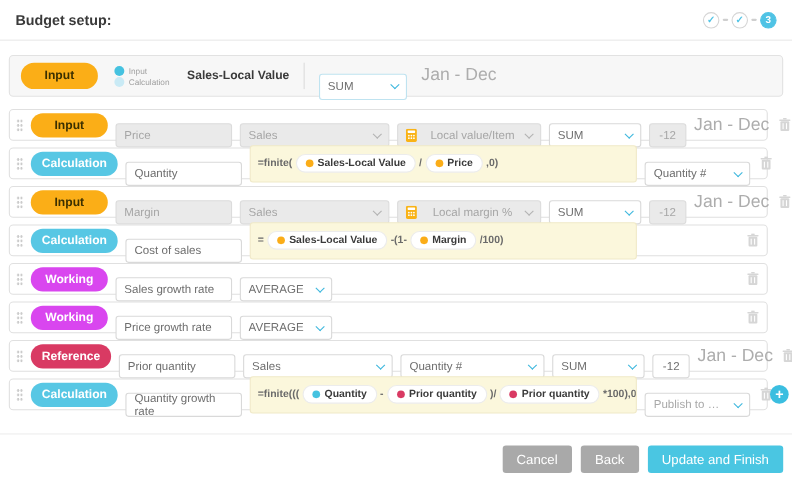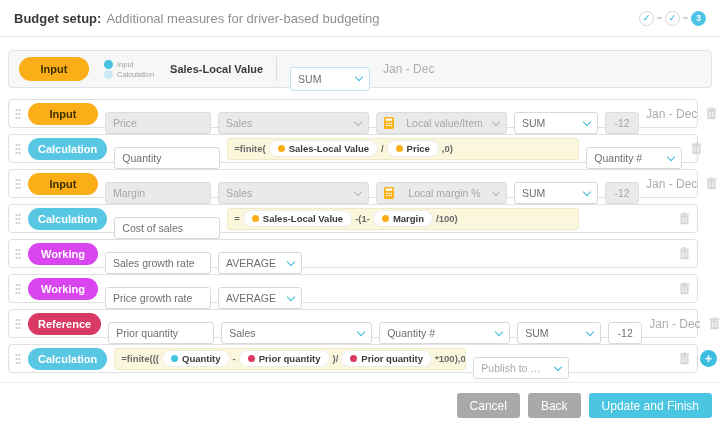--- a/index.html
+++ b/index.html
@@ -78,30 +78,30 @@
   .select .val { overflow: hidden; text-overflow: ellipsis; white-space: nowrap; }
   .select .placeholder { color: #a9a9a9; }
   .chevron {
     width: 6px; height: 6px; flex: none;
     border-right: 1.5px solid #3fb8de; border-bottom: 1.5px solid #3fb8de;
     transform: rotate(45deg); margin-top: -3px;
   }
   .chevron.gray { border-color: #b3b3b3; }
 
   .w-name { width: 106px; }
-  .w-ds { width: 151px; }
+  .w-ds { width: 136px; }
   .w-map { width: 131px; }
   .w-agg { width: 84px; }
   .w-off { width: 34px; justify-content: center; padding: 0 3px; text-align: center; }
   .w-out { width: 96px; }
 
-  .period { font-size: 12px; color: #adadad; white-space: nowrap; }
+  .period { font-size: 16px; color: #adadad; white-space: nowrap; }
 
   .formula {
-    width: 352px; height: 22px; flex: none;
+    width: 352px; height: 34px; flex: none;
     background: #fbf7dc; border: 1px solid #f0e9c8; border-radius: 3px;
     display: flex; align-items: center; padding: 0 6px; gap: 3px;
     font-size: 9.5px; white-space: nowrap; overflow: hidden;
   }
   .token-text { font-weight: bold; color: #6a6a6a; flex: none; }
   .token-ref {
     background: #fff; border: 1px solid #ececec; border-radius: 10px;
     height: 17px; display: inline-flex; align-items: center; gap: 4px;
     padding: 0 8px; font-weight: bold; color: #3a3a3a; flex: none; cursor: pointer;
   }
@@ -116,39 +116,38 @@
 
   .add-btn {
     position: absolute; left: 700px; top: 350px; width: 17px; height: 17px;
     border-radius: 50%; background: #3bbee0; color: #fff; border: none;
     font-size: 13px; font-weight: bold; line-height: 15px; text-align: center;
     cursor: pointer; padding: 0;
   }
 
   
   .footer {
-    position: absolute; left: 0; bottom: 16px; width: 720px; height: 46px;
+    position: absolute; left: 0; bottom: 4px; width: 720px; height: 46px;
     border-top: 1px solid #ededed; background: #fff;
     display: flex; align-items: center; justify-content: flex-end;
     padding: 0 8px; gap: 8px;
   }
   .btn {
     height: 25px; border: none; border-radius: 3px; padding: 0 13px;
     font-size: 12px; color: #fff; cursor: pointer;
     font-family: "Liberation Sans", sans-serif;
   }
   .btn.gray { background: #a9a9a9; }
   .btn.primary { background: #4ac6e2; }
 </style>
 </head>
 <body>
 
 <div class="header">
   <span class="title">Budget setup:</span>
-  <span class="subtitle">Additional measures for driver-based budgeting</span>
   <div class="steps">
     <span class="step-circle">✓</span>
     <span class="step-dash"></span>
     <span class="step-circle">✓</span>
     <span class="step-dash"></span>
     <span class="step-circle current">3</span>
   </div>
 </div>
 
 <div class="summary">
@@ -379,20 +378,21 @@
           <rect x="3.8" y="0.3" width="3.4" height="1.3" rx="0.6" fill="#d6d6d6"></rect>
           <rect x="3.4" y="5" width="1" height="5.4" fill="#fff"></rect>
           <rect x="6.5" y="5" width="1" height="5.4" fill="#fff"></rect>
         </svg>
       </button>
   </div>
 
   <div class="row">
     <span class="handle"></span>
     <span class="badge calculation">Calculation</span>
+    <div class="field w-name">Quantity growth rate</div>
     <div class="formula">
         <span class="token-text">=finite(((</span>
         <span class="token-ref">
           <span class="token-dot" style="background: rgb(69, 194, 224);"></span>
           <span>Quantity</span>
         </span>
         <span class="token-text">-</span>
         <span class="token-ref">
           <span class="token-dot" style="background: rgb(217, 58, 99);"></span>
           <span>Prior quantity</span>

